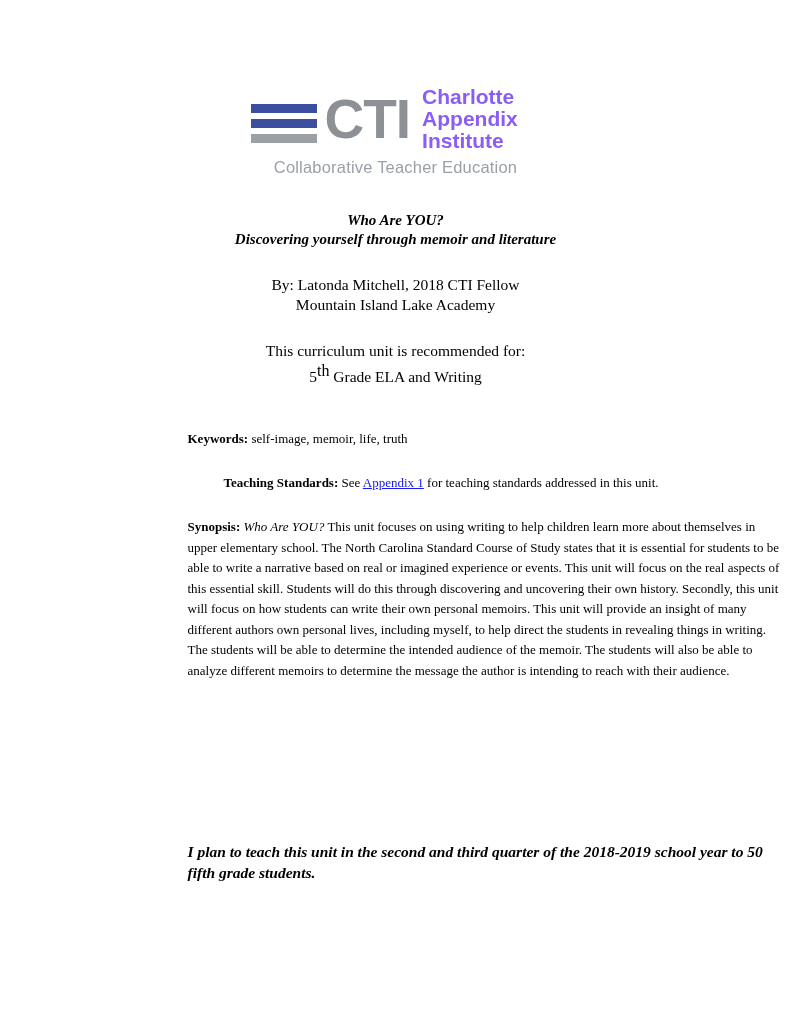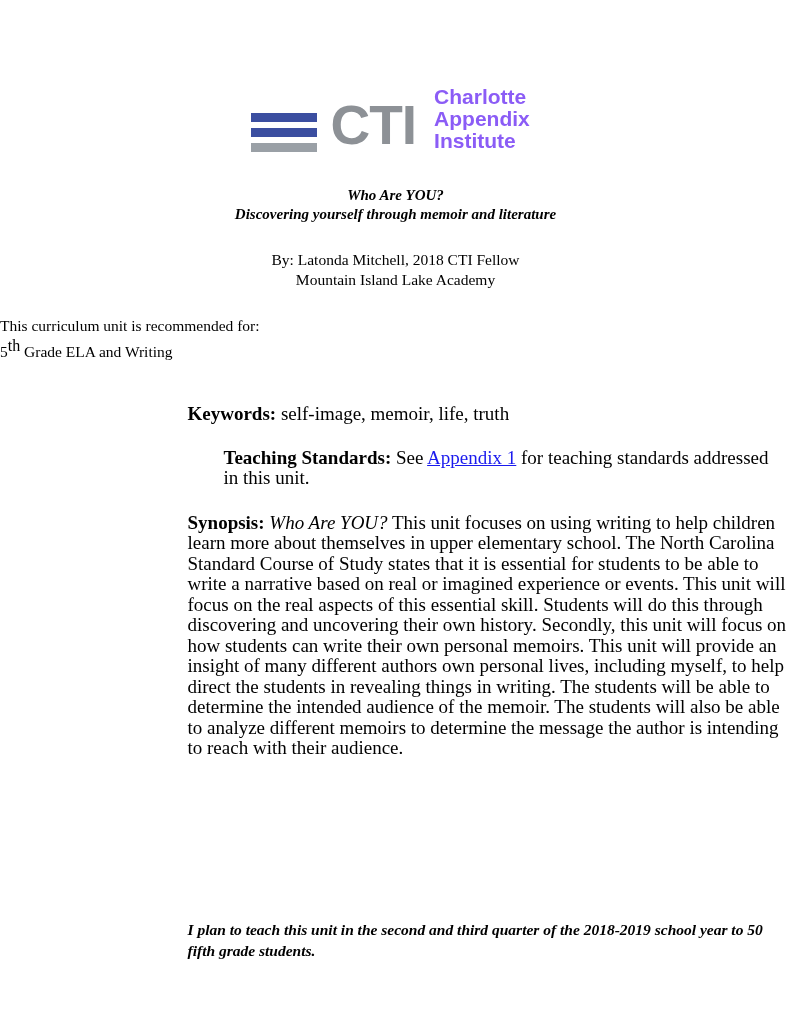--- a/index.html
+++ b/index.html
@@ -27,22 +27,21 @@
   .logo-block {
     margin-top: 86px;
     display: flex;
     justify-content: center;
   }
   .logo-inner {
     width: 290px;
   }
   .logo-row {
     display: flex;
-    align-items: flex-end;
-    gap: 6px;
+    align-items: center;
   }
   .logo-bars {
     width: 66px;
     padding-top: 8px;
     display: flex;
     flex-direction: column;
     gap: 6px;
   }
   .logo-bars .bar {
     height: 9px;
@@ -87,37 +86,37 @@
     line-height: 19px;
   }
   .byline {
     margin-top: 26px;
     text-align: center;
     font-size: 15.5px;
     line-height: 20px;
   }
   .recommend {
     margin-top: 26px;
-    text-align: left;
+    text-align: center;
     font-size: 15.5px;
     line-height: 20px;
   }
   sup { font-size: 16px; vertical-align: super; }
 
   
   .body-area {
     margin: 0 auto;
     width: 600px;
     padding-left: 92px;
     box-sizing: border-box;
   }
   .body-inner { width: 600px; }
 
   .para {
-    font-size: 19px;
+    font-size: 13px;
     line-height: 20.5px;
     text-align: left;
   }
   .para.keywords { margin-top: 42px; }
   .para.standards { margin-top: 23px; margin-left: 36px; }
   .para.synopsis { margin-top: 24px; }
   b { font-weight: bold; }
   i { font-style: italic; }
   .link {
     color: #1a1aee;
@@ -145,20 +144,21 @@
           <div class="bar b2"></div>
           <div class="bar b3"></div>
         </div>
         <div class="logo-cti">CTI</div>
         <div class="logo-words">
           <div>Charlotte</div>
           <div>Appendix</div>
           <div>Institute</div>
         </div>
       </div>
+      <div class="logo-tag">Collaborative Teacher Education</div>
     </div>
   </div>
 
   <div class="title-block">
     <div>Who Are YOU?</div>
     <div>Discovering yourself through memoir and literature</div>
   </div>
 
   <div class="byline">
     <div>By: Latonda Mitchell, 2018 CTI Fellow</div>

